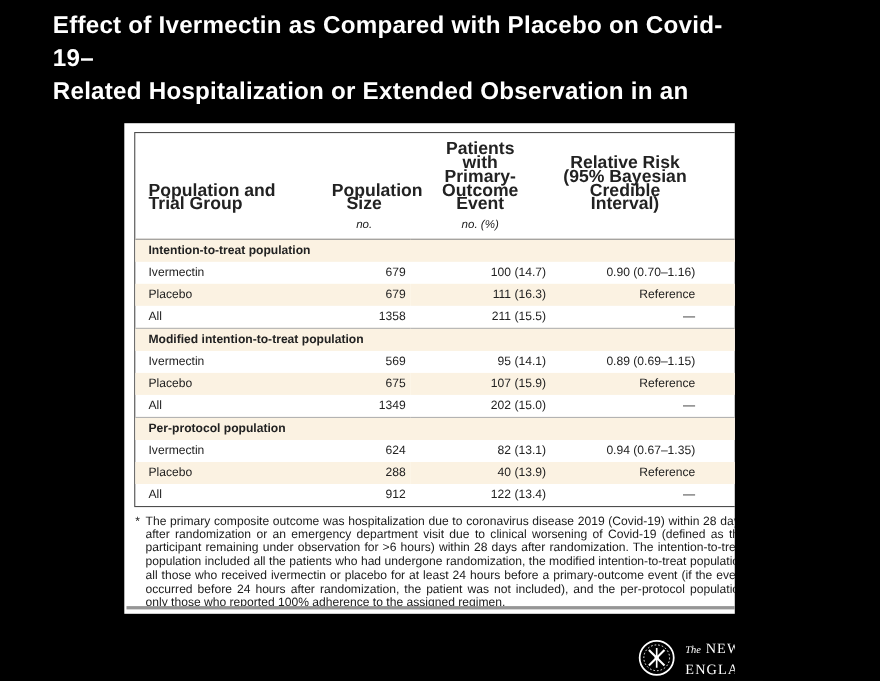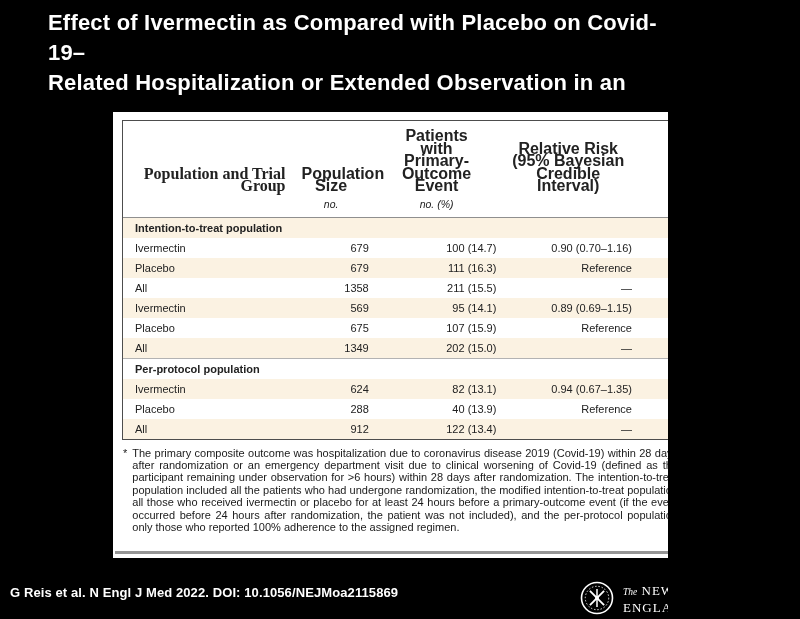--- a/index.html
+++ b/index.html
@@ -21,21 +21,21 @@
   .table-wrap{border:1px solid var(--border-dark,#4d4d4d);}
   .table-title{
     background:var(--table-title-bg,#e8e1d4);
     border-bottom:1px solid var(--border-dark,#4d4d4d);
     padding:5px 9px;font-size:11.5px;font-weight:bold;color:#1d1d1d;line-height:14px;
   }
   .table-title .tlabel{color:var(--accent-red,#b93a2e);}
   table.nejm{width:100%;border-collapse:collapse;font-size:11px;color:#222;table-layout:fixed;}
   col.c1{width:30%;} col.c2{width:15%;} col.c3{width:23%;} col.c4{width:32%;}
   th{font-weight:bold;font-size:16px;line-height:12.5px;vertical-align:bottom;padding:9px 4px 2px;text-align:center;}
-  th.left{text-align:right;padding-left:12px;font-family:Liberation Serif, serif;}
+  th.left{text-align:left;padding-left:12px;}
   th.pad-narrow{padding-left:12px;padding-right:12px;}
   th.pad-tight{padding-left:15px;padding-right:15px;}
   th.c4h{padding-right:46px;}
   tr.units td{font-style:italic;font-size:10.5px;text-align:center;padding:3px 4px 7px;
     border-bottom:1px solid #8f8f8f;}
   tbody td{height:18px;padding:1px 4px;text-align:right;vertical-align:middle;}
   tbody td.left{text-align:left;padding-left:12px;}
   tbody td.c4d{padding-right:46px;}
   tbody tr:nth-child(odd){background:var(--stripe-bg,#fbf2e2);}
   tbody tr.section td{font-weight:bold;border-top:1px solid #b3b3b3;}
@@ -105,20 +105,23 @@
             <td>111 (16.3)</td>
             <td class="c4d">Reference</td>
           </tr>
           <tr>
             <td class="left">All</td>
             <td>1358</td>
             <td>211 (15.5)</td>
             <td class="c4d">—</td>
           </tr>
 
+          <tr class="section">
+            <td class="left" colspan="4">Modified intention-to-treat population</td>
+          </tr>
           <tr>
             <td class="left">Ivermectin</td>
             <td>569</td>
             <td>95 (14.1)</td>
             <td class="c4d">0.89 (0.69–1.15)</td>
           </tr>
           <tr>
             <td class="left">Placebo</td>
             <td>675</td>
             <td>107 (15.9)</td>
@@ -157,21 +160,20 @@
     </div>
 
     <div class="footnote">
       <span class="mark">*</span>
       <span class="ftext">The primary composite outcome was hospitalization due to coronavirus disease 2019 (Covid-19) within 28 days after randomization or an emergency department visit due to clinical worsening of Covid-19 (defined as the participant remaining under observation for &gt;6 hours) within 28 days after randomization. The intention-to-treat population included all the patients who had undergone randomization, the modified intention-to-treat population all those who received ivermectin or placebo for at least 24 hours before a primary-outcome event (if the event occurred before 24 hours after randomization, the patient was not included), and the per-protocol population only those who reported 100% adherence to the assigned regimen.</span>
     </div>
 
     <div class="bottom-rule"></div>
   </div>
 
-  <div class="citation">G Reis et al. N Engl J Med 2022. DOI: 10.1056/NEJMoa2115869</div>
 
   <div class="logo">
     <span>
       <svg width="34" height="34" viewBox="0 0 36 36" aria-hidden="true">
         <circle cx="18" cy="18" r="16.4" fill="none" stroke="#ffffff" stroke-width="1.7"></circle>
         <circle cx="18" cy="18" r="12.4" fill="none" stroke="#ffffff" stroke-width="0.9" stroke-dasharray="1.6 1.9"></circle>
         <line x1="10.5" y1="10.5" x2="25.5" y2="25.5" stroke="#ffffff" stroke-width="2"></line>
         <line x1="25.5" y1="10.5" x2="10.5" y2="25.5" stroke="#ffffff" stroke-width="2"></line>
         <line x1="18" y1="8.5" x2="18" y2="27.5" stroke="#ffffff" stroke-width="1.6"></line>
         <circle cx="18" cy="18" r="2.1" fill="#ffffff"></circle>

